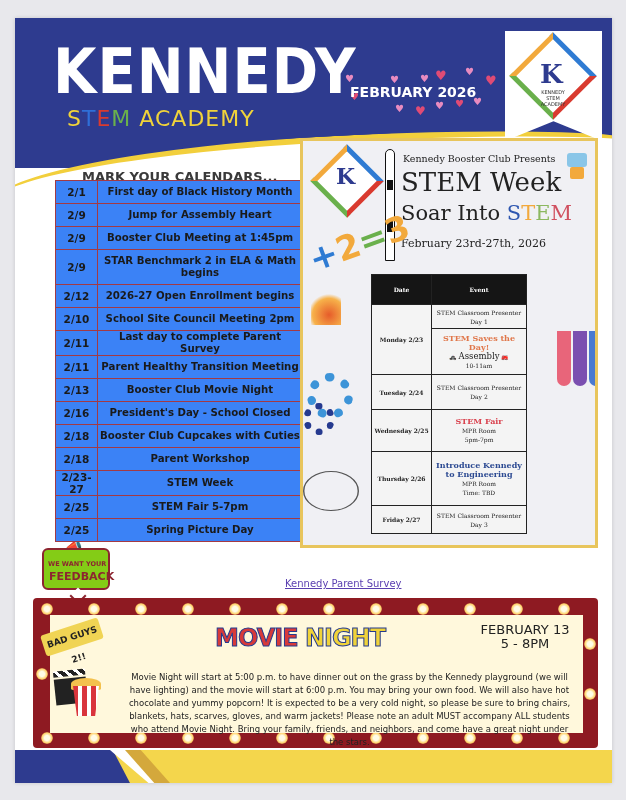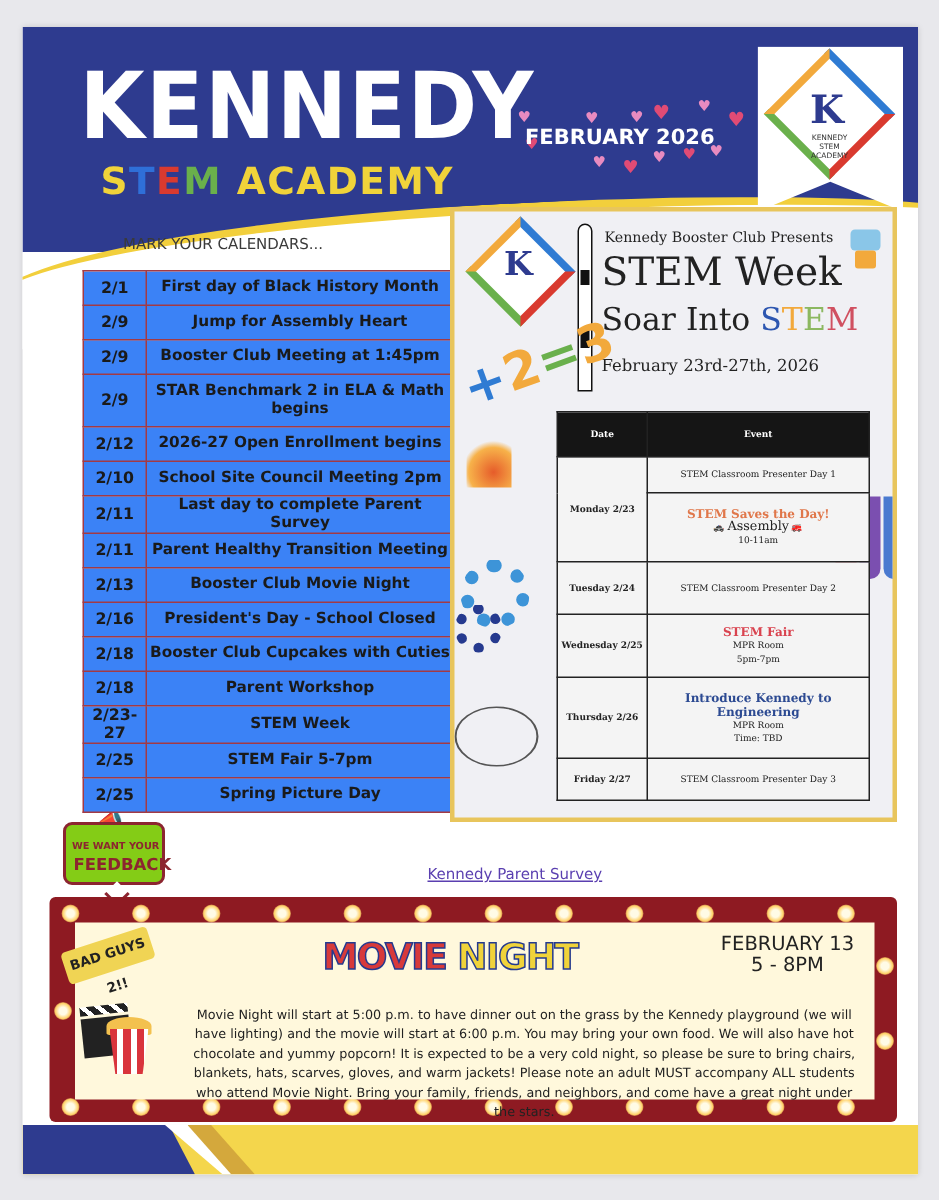--- a/index.html
+++ b/index.html
@@ -3,33 +3,33 @@
 <meta charset="utf-8">
 <style>
   * { box-sizing: border-box; margin: 0; padding: 0; }
   html, body { width: 626px; height: 800px; overflow: hidden; background: #e8e8ec; font-family: "DejaVu Sans", sans-serif; }
   .page { position: absolute; left: 15px; top: 18px; width: 597px; height: 765px; background: #ffffff; box-shadow: 0 0 4px rgba(0,0,0,0.15); overflow: hidden; }
 
   
   .header { position: absolute; left: 0; top: 0; width: 597px; height: 150px; background: #2e3b8f; }
   .header-curve { position: absolute; left: -20px; top: 118px; width: 680px; height: 80px; background: #ffffff; border-radius: 50% 50% 0 0 / 60% 40% 0 0; border-top: 6px solid #f2cf3c; transform: rotate(-3deg); }
   .title-kennedy { position: absolute; left: 38px; top: 18px; font-family: "DejaVu Sans", sans-serif; font-weight: bold; font-size: 56px; color: #ffffff; letter-spacing: 1px; transform: scaleY(1.1); transform-origin: top left; }
-  .title-stem { position: absolute; left: 52px; top: 88px; font-weight: bold; font-size: 25px; color: #f0d33a; letter-spacing: 1px; }
+  .title-stem { position: absolute; left: 52px; top: 88px; font-weight: normal; font-size: 22px; color: #f0d33a; letter-spacing: 1px; }
   .title-stem .s { color: #f0d33a; } .title-stem .t { color: #2f6fd8; } .title-stem .e { color: #d93a2f; } .title-stem .m { color: #6ab04c; }
   .title-news { position: absolute; left: 90px; top: 118px; font-weight: bold; font-size: 18px; color: #ffffff; letter-spacing: 0.5px; z-index: 3; }
   .month { position: absolute; left: 335px; top: 66px; font-weight: bold; font-size: 14px; color: #ffffff; z-index: 2; }
   .heart { position: absolute; color: #e04b75; font-size: 10px; }
   .heart.p { color: #e88bc0; }
   .logo-box { position: absolute; left: 490px; top: 13px; width: 97px; height: 110px; background: #ffffff; clip-path: polygon(0 0, 100% 0, 100% 100%, 50% 82%, 0 100%); }
   .logo-diamond { position: absolute; left: 17px; top: 14px; width: 62px; height: 62px; transform: rotate(45deg); border-top: 5px solid #2f7bd3; border-right: 5px solid #d93a2f; border-bottom: 5px solid #6ab04c; border-left: 5px solid #f2a93c; background: #fff; }
   .logo-k { position: absolute; left: 35px; top: 28px; font-family: "DejaVu Serif", serif; font-weight: bold; font-size: 26px; color: #2e3b8f; }
   .logo-text { position: absolute; left: 30px; top: 58px; font-size: 5px; color: #333; text-align: center; width: 36px; line-height: 6px; }
 
   
-  .cal-title { position: absolute; left: 67px; top: 140px; font-weight: normal; font-size: 10px; color: #3a3a3a; z-index: 4; }
+  .cal-title { position: absolute; left: 67px; top: 151px; font-weight: bold; font-size: 13px; color: #3a3a3a; z-index: 4; }
   .cal-table { position: absolute; left: 40px; top: 162px; width: 248px; border-collapse: collapse; z-index: 4; }
   .cal-table td { border: 1.5px solid #a33a44; font-weight: bold; font-size: 10.2px; color: #1a1a1a; text-align: center; line-height: 12px; height: 23px; background: #3b82f6; }
   .cal-table td.date { width: 42px; font-size: 10.5px; }
   .cal-table tr.tall td { height: 35px; }
 
   
   .poster { position: absolute; left: 285px; top: 120px; width: 298px; height: 410px; background: #f0f0f4; border: 3px solid #e8c55c; z-index: 4; overflow: hidden; }
   .poster .presents { position: absolute; left: 100px; top: 12px; font-family: "DejaVu Serif", serif; font-size: 9.5px; color: #222; }
   .poster .stemweek { position: absolute; left: 98px; top: 26px; font-family: "DejaVu Serif", serif; font-size: 26px; color: #222; }
   .poster .soar { position: absolute; left: 98px; top: 60px; font-family: "DejaVu Serif", serif; font-size: 21px; color: #222; }
@@ -44,21 +44,21 @@
   .numbers .n1 { color: #2f7bd3; } .numbers .n2 { color: #f2a93c; } .numbers .n3 { color: #6ab04c; } .numbers .n4 { color: #f2a93c; }
   .robot { position: absolute; left: 262px; top: 6px; width: 24px; height: 34px; }
   .robot .head { position: absolute; left: 2px; top: 6px; width: 20px; height: 14px; background: #8ac6e8; border-radius: 3px; }
   .robot .body { position: absolute; left: 5px; top: 20px; width: 14px; height: 12px; background: #f2a93c; border-radius: 2px; }
   .tube { position: absolute; width: 14px; height: 55px; border-radius: 0 0 7px 7px; top: 190px; }
   .fireball { position: absolute; left: 8px; top: 150px; width: 30px; height: 34px; background: radial-gradient(circle at 60% 70%, #e65c2a, #f7b24a 55%, transparent 70%); }
   .gear { position: absolute; left: 4px; top: 232px; width: 46px; height: 46px; border: 9px dotted #3d94d8; border-radius: 50%; }
   .gear2 { position: absolute; left: 0; top: 262px; width: 32px; height: 32px; border: 7px dotted #263a8f; border-radius: 50%; }
   .atom { position: absolute; left: 8px; top: 330px; width: 40px; height: 40px; border: 1.5px solid #555; border-radius: 50%; transform: scaleX(1.4); }
 
-  .week-table { position: absolute; left: 68px; top: 133px; width: 209px; border-collapse: collapse; font-family: "DejaVu Serif", serif; }
+  .week-table { position: absolute; left: 68px; top: 133px; width: 156px; border-collapse: collapse; font-family: "DejaVu Serif", serif; }
   .week-table th { background: #151515; color: #fff; font-size: 6px; font-weight: bold; height: 30px; border: 1px solid #222; }
   .week-table td { border: 1px solid #222; font-size: 6px; color: #222; text-align: center; background: #f4f4f4; line-height: 9px; padding: 2px; }
   .week-table td.day { font-weight: bold; width: 60px; }
   .ev-orange { color: #e0774a; font-weight: bold; font-size: 8px; }
   .ev-red { color: #d9434f; font-weight: bold; font-size: 8px; }
   .ev-blue { color: #2c4a92; font-weight: bold; font-size: 8px; }
   .ev-big { font-size: 8.5px; }
 
   
   .fb-badge { position: absolute; left: 27px; top: 530px; width: 68px; height: 42px; border: 2px solid #8c2530; border-radius: 6px; background: #84cc16; }

